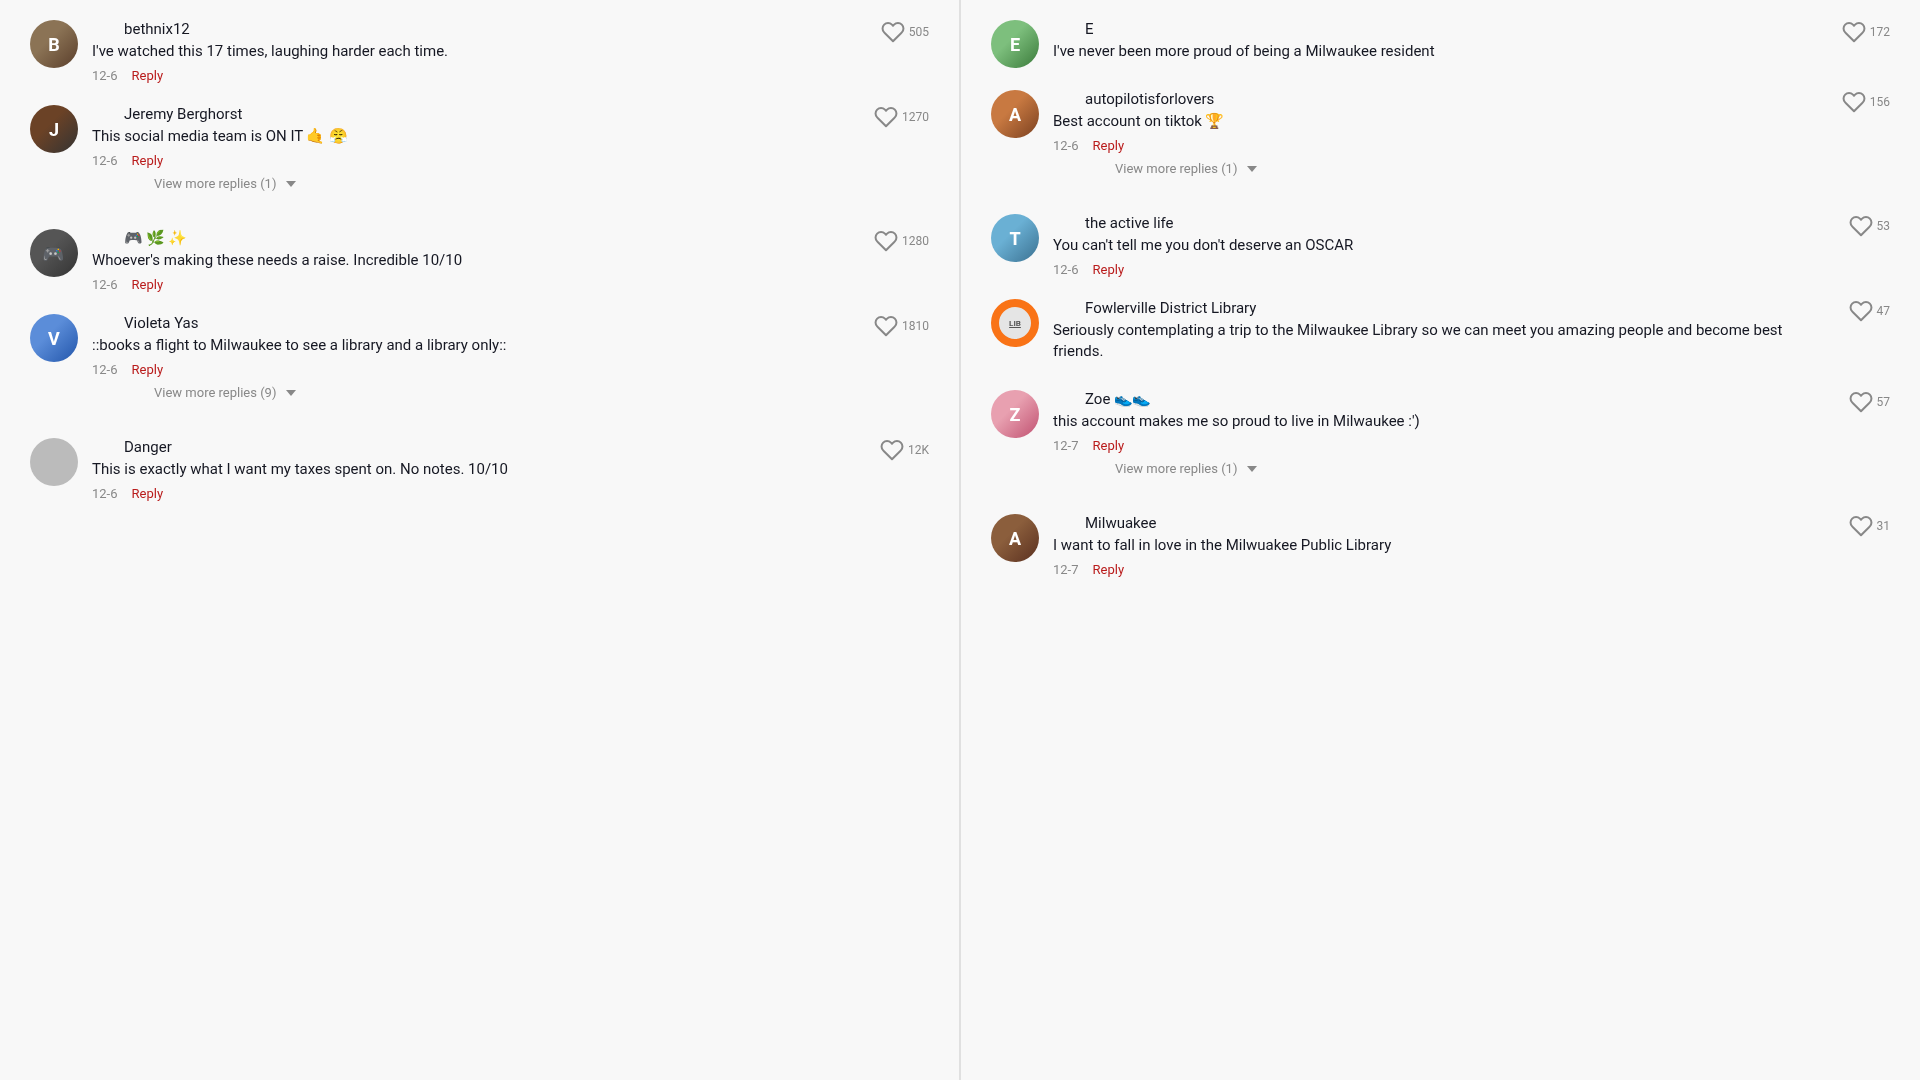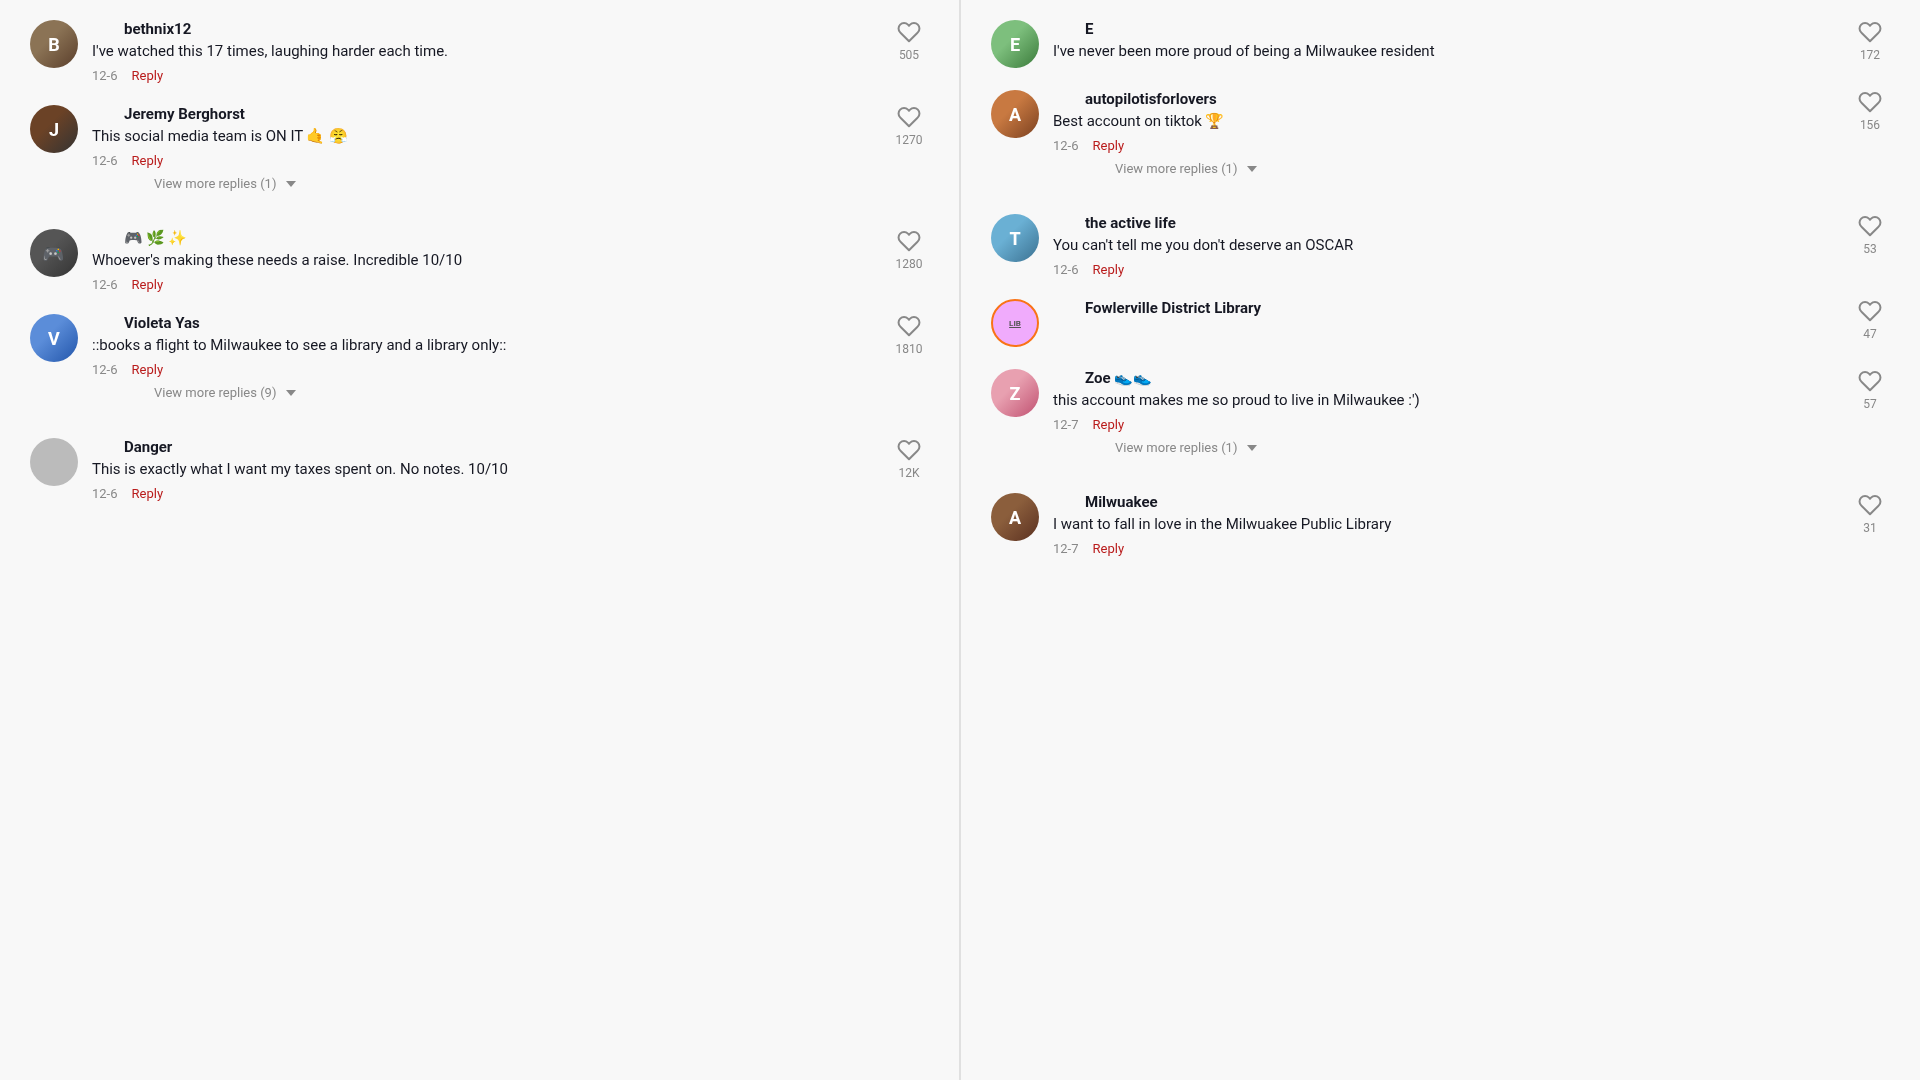--- a/index.html
+++ b/index.html
@@ -41,21 +41,21 @@
       align-items: center;
       justify-content: center;
       font-size: 18px;
       font-weight: bold;
       color: #666;
     }
     .comment-content {
       flex: 1;
     }
     .username {
-      font-weight: 700;
+      font-weight: 400;
       font-size: 15px;
       color: #161823;
       margin-bottom: 3px;
       padding-left: 32px;
     }
     .comment-text {
       font-size: 15px;
       color: #161823;
       line-height: 1.4;
       margin-bottom: 6px;
@@ -78,21 +78,20 @@
       gap: 6px;
       color: #888;
       font-size: 13px;
       cursor: pointer;
       margin-top: 8px;
       margin-left: 62px;
       margin-bottom: 16px;
     }
     .like-section {
       display: flex;
-      flex-direction: column;
       align-items: center;
       gap: 4px;
       flex-shrink: 0;
       min-width: 40px;
     }
     .heart-icon {
       width: 24px;
       height: 24px;
       cursor: pointer;
       color: #888;
@@ -108,21 +107,21 @@
     }
     
     .av-bethnix { background: linear-gradient(135deg, #8B7355 40%, #5a3e2b 100%); }
     .av-jeremy { background: linear-gradient(135deg, #6B4226 40%, #333 100%); }
     .av-gamepad { background: linear-gradient(135deg, #555 40%, #333 100%); }
     .av-violeta { background: linear-gradient(135deg, #5b8dd9 40%, #2255aa 100%); }
     .av-danger { background: #bbb; }
     .av-e { background: linear-gradient(135deg, #7dbf7d 40%, #3a7a3a 100%); }
     .av-autopilot { background: linear-gradient(135deg, #c87941 40%, #7a4020 100%); }
     .av-active { background: linear-gradient(135deg, #6ab0d4 40%, #3a7090 100%); }
-    .av-fowler { background: #f0abfc; border: 2px solid #f97316; text-decoration: underline; }
+    .av-fowler { background: #e5e5e5; border: 8px solid #f97316; text-decoration: underline; }
     .av-zoe { background: linear-gradient(135deg, #e8a0b0 40%, #c05070 100%); }
     .av-alejandra { background: linear-gradient(135deg, #8B5E3C 40%, #5a3020 100%); }
   </style>
 </head>
 <body>
 
 <div class="page-container">
 
   <div class="column" id="left-col">
       <div class="comment-item">
@@ -272,20 +271,21 @@
           <div class="heart-icon"><svg viewBox="0 0 24 24" fill="none" stroke="#888" stroke-width="2" stroke-linecap="round" stroke-linejoin="round" width="24" height="24">
               <path d="M20.84 4.61a5.5 5.5 0 0 0-7.78 0L12 5.67l-1.06-1.06a5.5 5.5 0 0 0-7.78 7.78l1.06 1.06L12 21.23l7.78-7.78 1.06-1.06a5.5 5.5 0 0 0 0-7.78z"></path>
             </svg></div>
           <div class="like-count">53</div>
         </div>
       </div>
       <div class="comment-item">
         <div class="avatar av-fowler" style="font-size: 8px; text-align: center; font-weight: bold; color: rgb(85, 85, 85);">LIB</div>
         <div class="comment-content">
           <div class="username">Fowlerville District Library</div>
+          <div class="comment-text">Seriously contemplating a trip to the Milwaukee Library so we can meet you amazing people and become best friends.</div>
           <div class="comment-meta"></div>
         </div>
         <div class="like-section">
           <div class="heart-icon"><svg viewBox="0 0 24 24" fill="none" stroke="#888" stroke-width="2" stroke-linecap="round" stroke-linejoin="round" width="24" height="24">
               <path d="M20.84 4.61a5.5 5.5 0 0 0-7.78 0L12 5.67l-1.06-1.06a5.5 5.5 0 0 0-7.78 7.78l1.06 1.06L12 21.23l7.78-7.78 1.06-1.06a5.5 5.5 0 0 0 0-7.78z"></path>
             </svg></div>
           <div class="like-count">47</div>
         </div>
       </div>
       <div class="comment-item">

